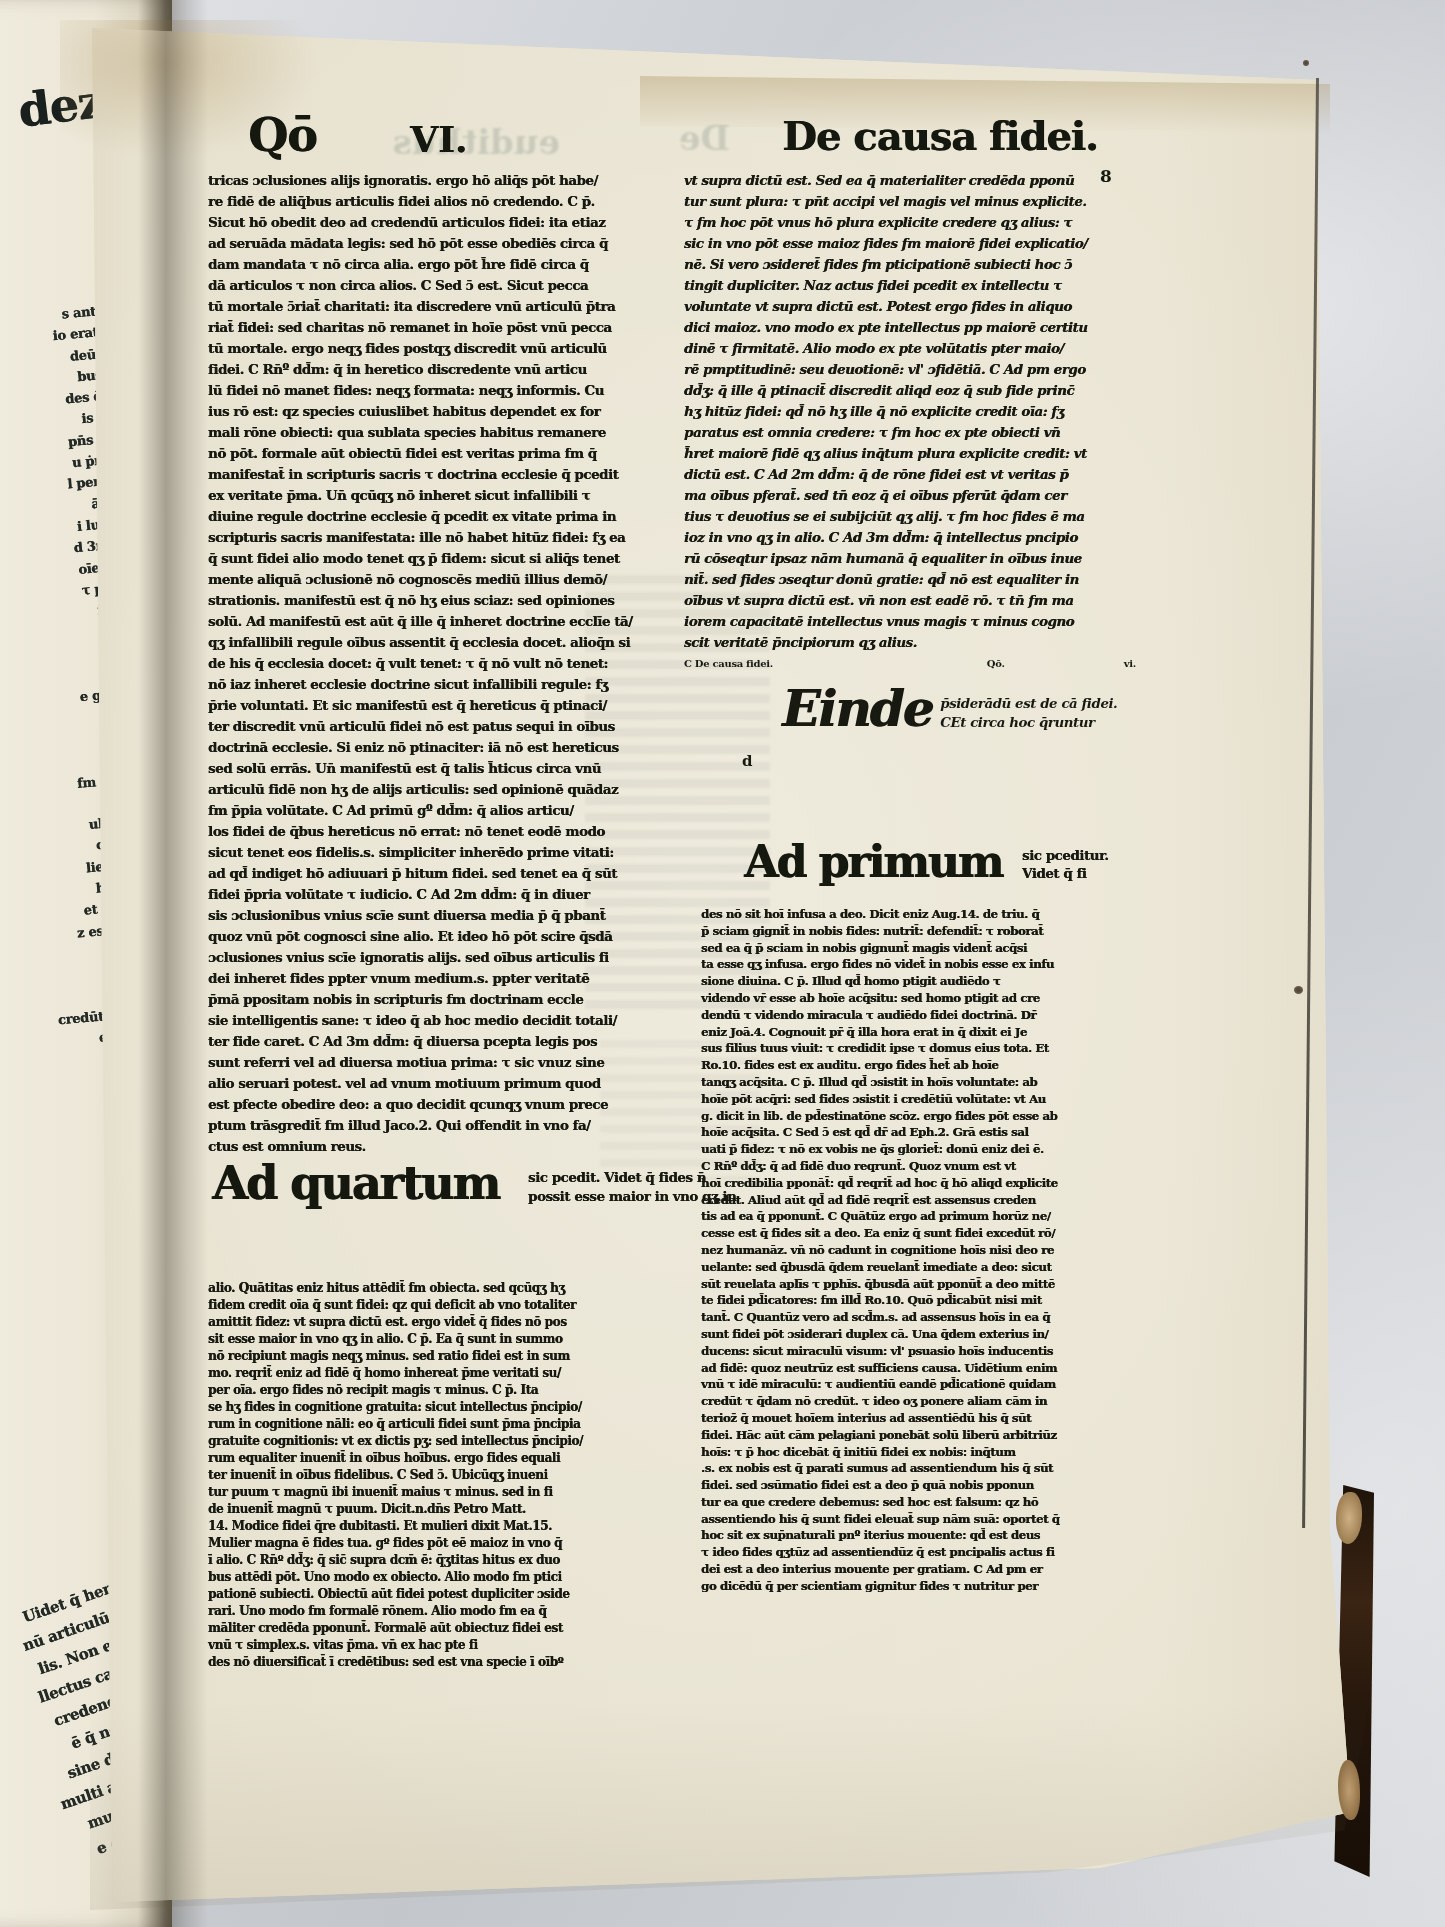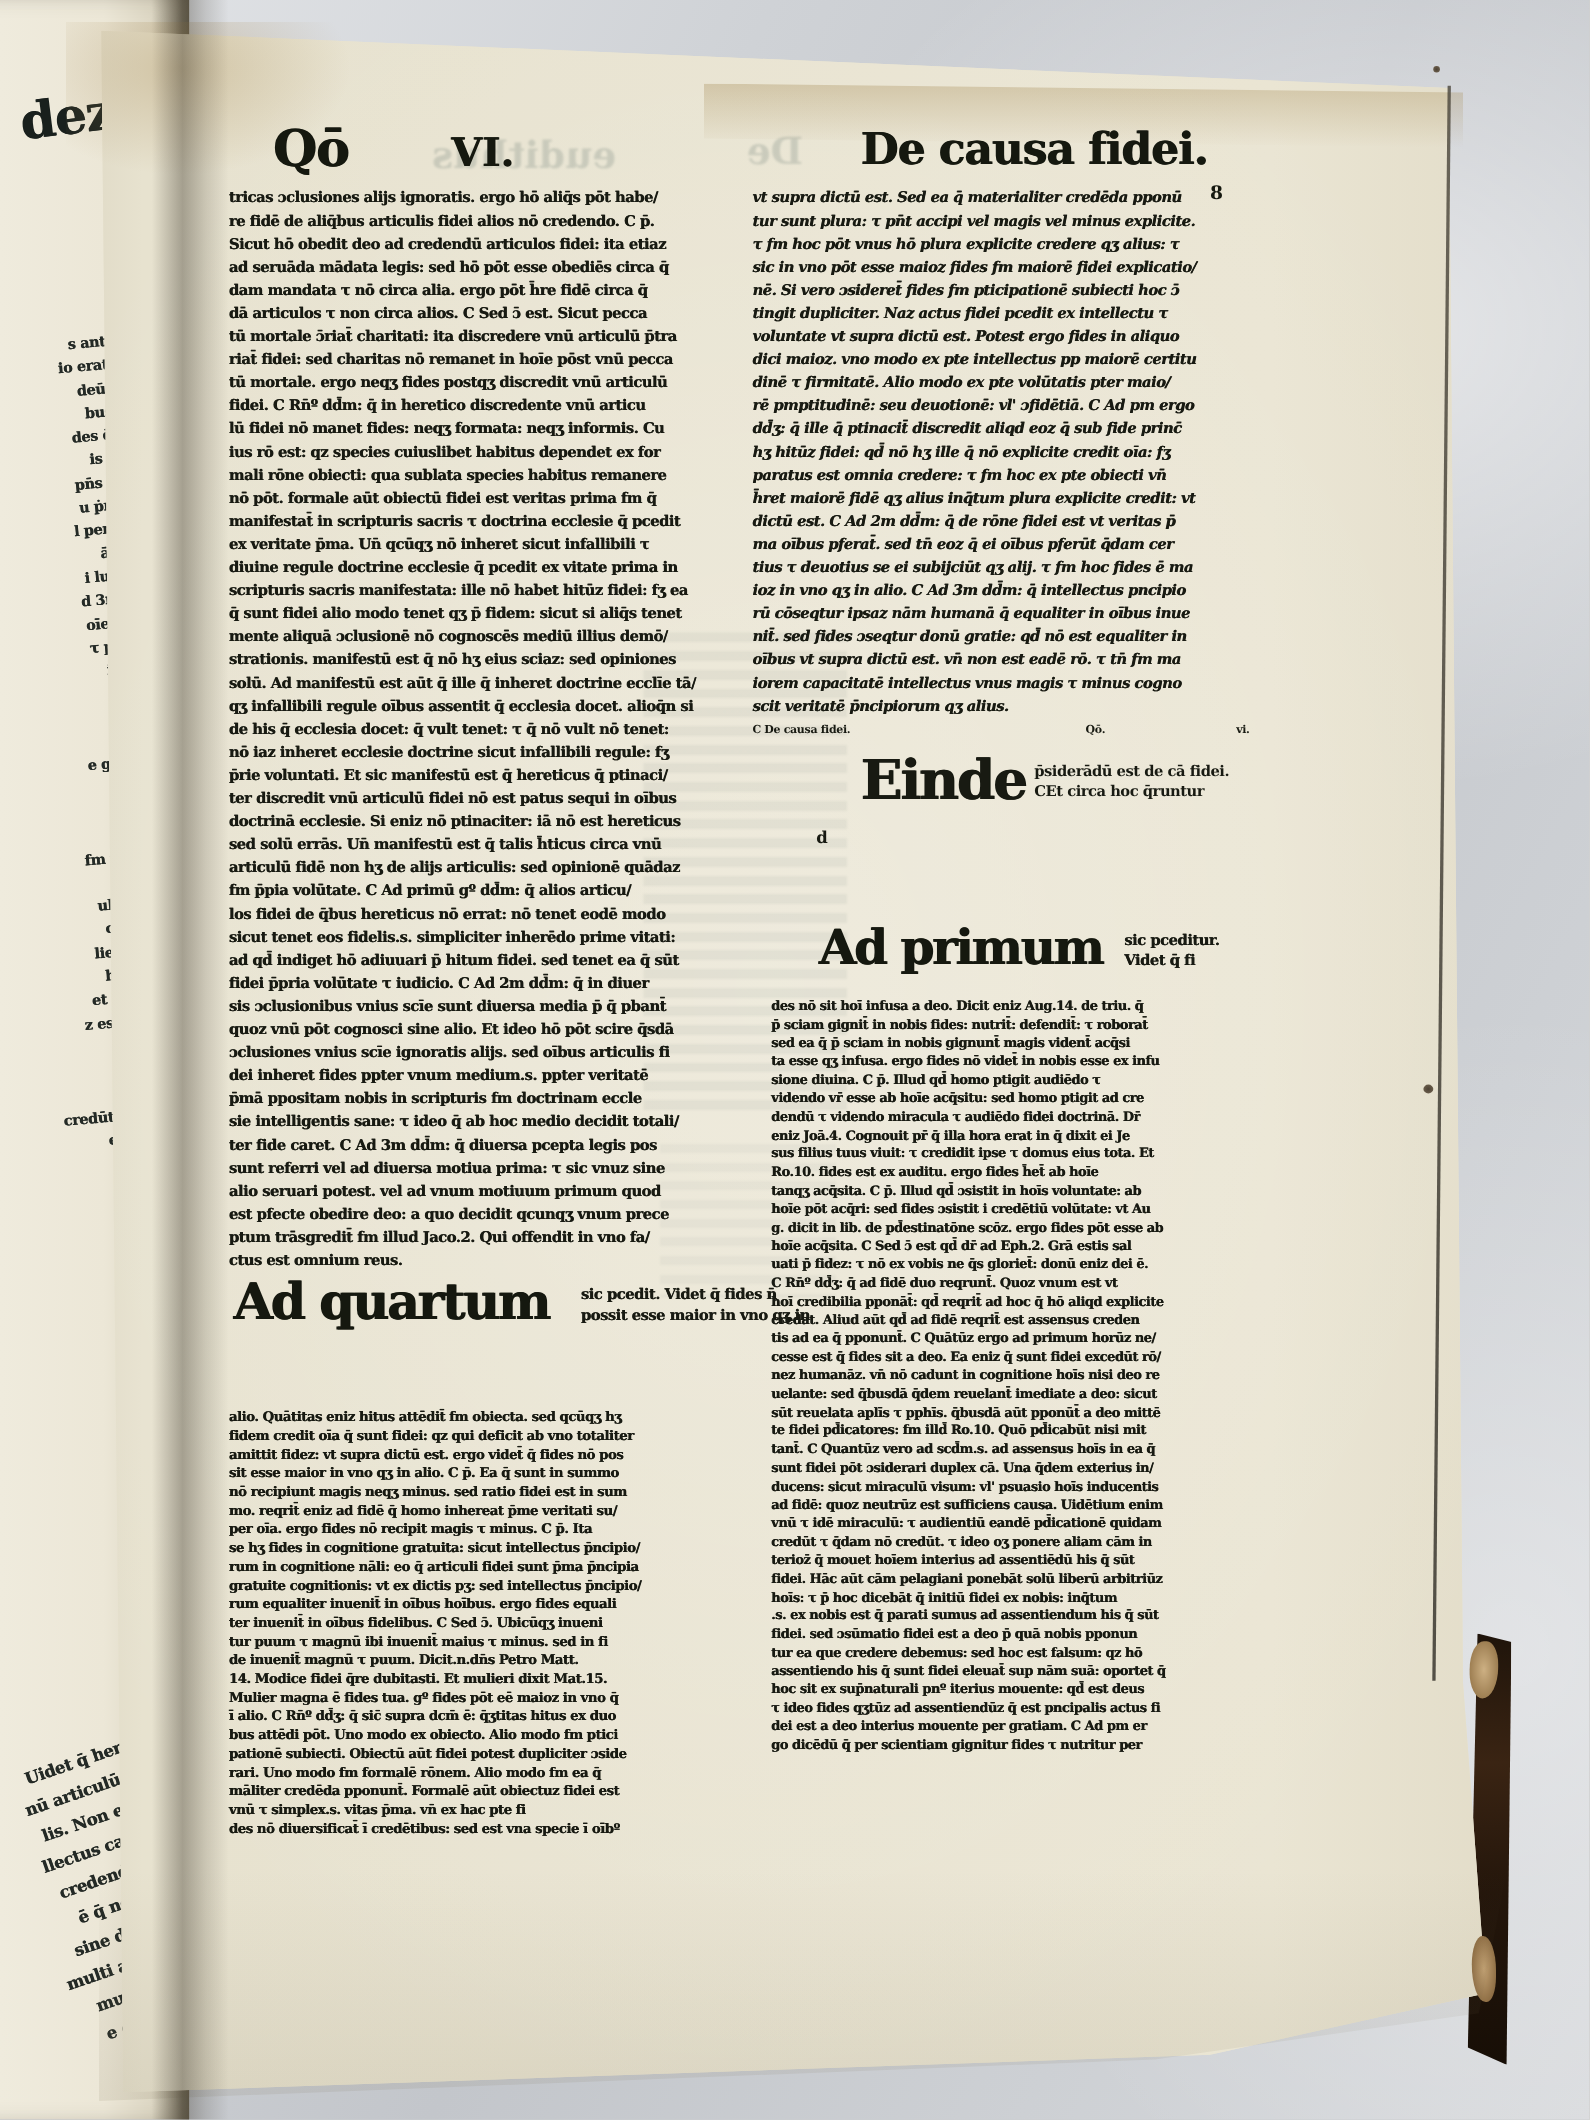--- a/index.html
+++ b/index.html
@@ -79,21 +79,21 @@
     text-shadow:1px 0 #15180f;}
   .head-quartum{left:212px;top:1156px;font-size:46px;}
   .head-quartum-side{left:528px;top:1168px;width:300px;font-size:13.4px;line-height:19px;}
   .rubric-row{left:684px;top:658px;width:452px;font-size:10px;display:flex;z-index:5;
     position:absolute;color:#181a12;font-weight:bold;letter-spacing:-.3px;}
   .rubric-row span:nth-child(1){flex:1.5;}
   .rubric-row span:nth-child(2){flex:1;text-align:center;}
   .rubric-row span:nth-child(3){flex:.4;text-align:right;}
   .guide-letter{position:absolute;left:742px;top:752px;z-index:5;font-size:15px;font-weight:bold;color:#181a12;}
   .deinde-wrap{position:absolute;left:782px;top:686px;width:364px;z-index:5;color:#181a12;font-weight:bold;}
-  .deinde-row{display:flex;align-items:center;}
+  .deinde-row{display:flex;align-items:flex-end;font-style:italic;}
   .deinde-initial{font-size:50px;line-height:46px;letter-spacing:-2px;text-shadow:1px 0 #15180f;margin-right:8px;}
   .deinde-side{font-size:13.4px;line-height:19px;white-space:pre-line;letter-spacing:-.45px;padding-top:4px;}
   .deinde-body{font-size:13.4px;line-height:20px;white-space:pre-line;letter-spacing:-.45px;margin-top:2px;}
   .head-primum{left:744px;top:836px;font-size:44px;}
   .head-primum-side{left:1022px;top:846px;width:140px;font-size:13.4px;line-height:18px;}
   .side-note{position:absolute;z-index:5;color:#181a12;font-weight:bold;white-space:pre-line;
     letter-spacing:-.45px;text-shadow:.3px 0 #181a12;}
 </style>
 </head>
 <body>

